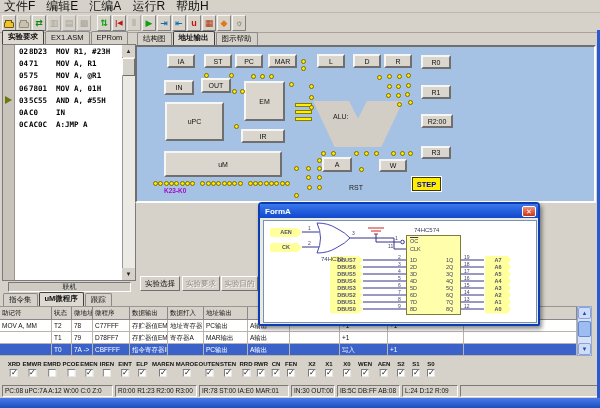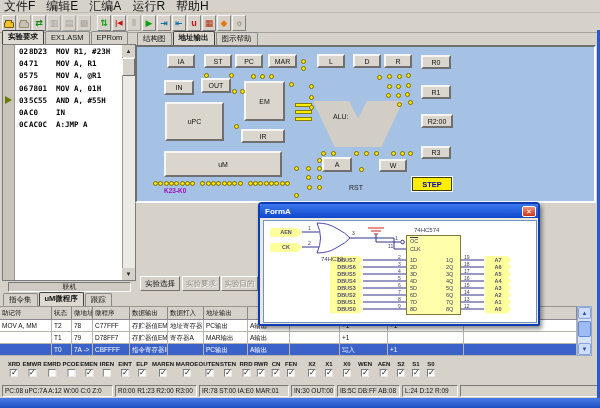--- a/index.html
+++ b/index.html
@@ -32,21 +32,21 @@
 .sb{position:absolute;width:13px;height:12px;background:#d6d2c9;display:flex;align-items:center;justify-content:center;font-size:6px;color:#222}
 #codesb-track{position:absolute;right:0;top:0;width:13px;height:100%;background:#eceae4;border-left:1px solid #9a968d}
 #codesb-thumb{position:absolute;right:0;top:13px;width:13px;height:18px;background:#d6d2c9}
 
 #diagram{position:absolute;left:135px;top:45px;width:461px;height:158px;background:#a5c1e3;border:2px solid;border-color:#6f6f6f #fdfdfd #fdfdfd #6f6f6f}
 .blk{position:absolute;background:#dad6cd;border-top:2px solid #f6f6f4;border-left:2px solid #f6f6f4;border-right:2px solid #6f6f6f;border-bottom:2px solid #6f6f6f;display:flex;align-items:center;justify-content:center;font-size:7px;color:#111;white-space:nowrap}
 .led{position:absolute;width:5px;height:5px;border-radius:50%;background:#ffe800;border:1px solid #7c6e00}
 #alu{position:absolute;left:176px;top:54px;width:90px;height:46px;background:#d2cec5;clip-path:polygon(0 0,40% 0,50% 38%,60% 0,100% 0,76% 100%,24% 100%);filter:drop-shadow(1px 1px 0 #70706e)}
 #alu-label{position:absolute;left:196px;top:66px;font-size:7px;color:#222}
 .ybar{position:absolute;left:158px;width:17px;height:4px;background:#ffee00;border:1px solid #8a7c00}
-#step{position:absolute;left:275px;top:130px;width:40px;height:14px;background:#ffee00;border:1px solid #3a3a00;outline:1px solid #fdfdfd;color:#0000bb;font-weight:bold;font-size:7.5px;display:flex;align-items:center;justify-content:center}
+#step{position:absolute;left:275px;top:130px;width:29px;height:14px;background:#ffee00;border:1px solid #3a3a00;outline:1px solid #fdfdfd;color:#0000bb;font-weight:bold;font-size:7.5px;display:flex;align-items:center;justify-content:center}
 #rst{position:absolute;left:212px;top:137px;font-size:7px;color:#222}
 #klabel{position:absolute;left:27px;top:140px;font-size:6.5px;color:#a010c0;font-weight:bold}
 
 #onlinebar{position:absolute;left:8px;top:282px;width:123px;height:10px;background:#cfcbc2;border-top:1px solid #7a7a7a;border-left:1px solid #7a7a7a;border-right:1px solid #fdfdfd;border-bottom:1px solid #fdfdfd;display:flex;align-items:center;justify-content:center;font-size:7px;color:#222}
 .expbtn{position:absolute;top:276px;height:15px;background:#d6d2c9;border-top:1px solid #fdfdfd;border-left:1px solid #fdfdfd;border-right:1px solid #6f6f6f;border-bottom:1px solid #6f6f6f;font-size:7.5px;display:flex;align-items:center;justify-content:center;color:#111}
 .expbtn.dis{color:#8e8a81;text-shadow:1px 1px 0 #fff}
 
 #utable{position:absolute;left:0;top:306px;width:577px;background:#fff;border-top:1px solid #9a968d}
 .trow{display:flex;height:12px}
 .trow.hdr{height:13px}

